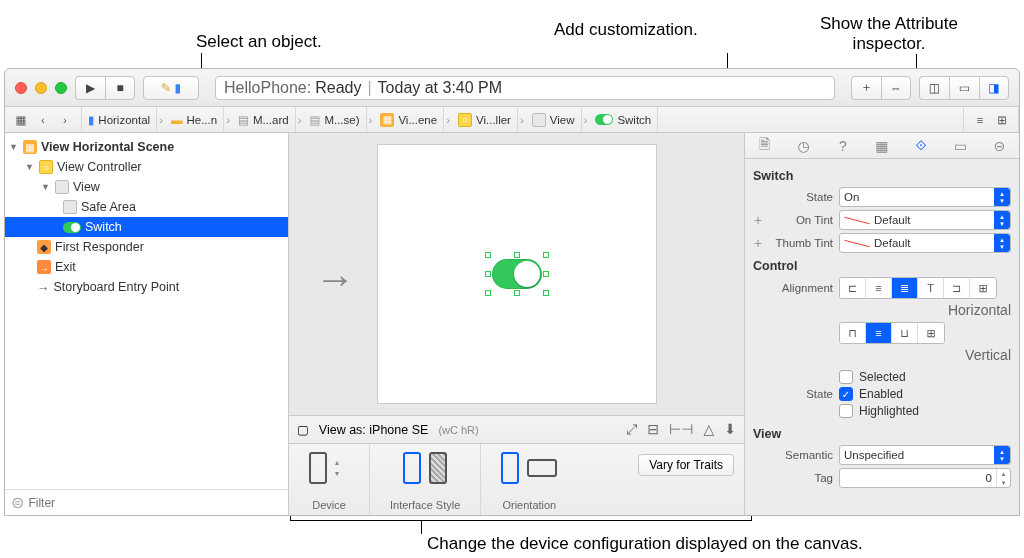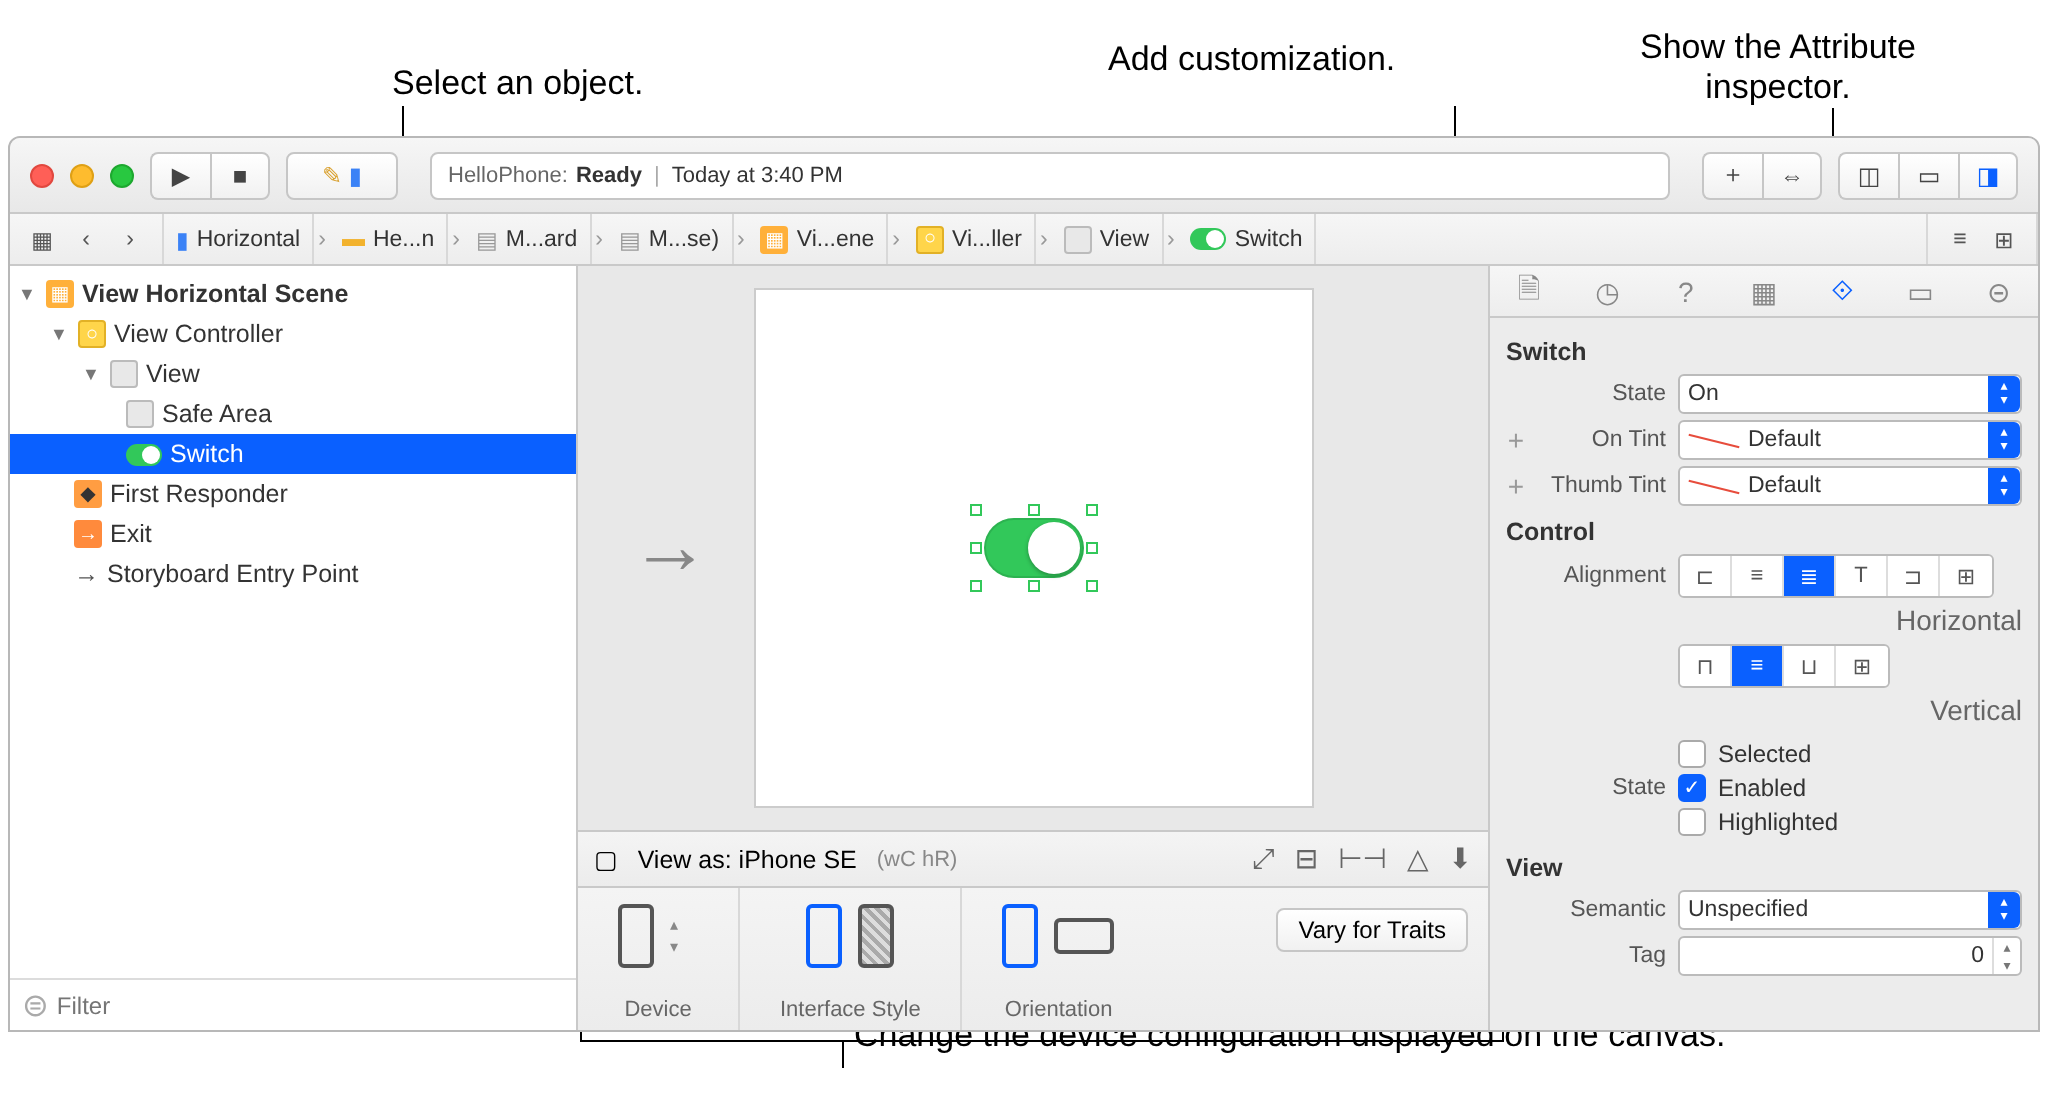--- a/index.html
+++ b/index.html
@@ -14,23 +14,23 @@
 .traffic { display: flex; gap: 8px; }
 .traffic span { width: 12px; height: 12px; border-radius: 50%; display: block; }
 .tr-red { background: #ff5f57; border:1px solid #e1483f; }
 .tr-yel { background: #febc2e; border:1px solid #dfa015; }
 .tr-grn { background: #28c840; border:1px solid #1da82f; }
 .tb-btn { height: 24px; min-width: 30px; border: 1px solid #c6c6c6; border-radius: 4px; background: linear-gradient(#fff,#f1f1f1); display: flex; align-items: center; justify-content: center; font-size: 12px; color: #444; }
 .tb-group { display: flex; }
 .tb-group .tb-btn { border-radius: 0; border-right: none; }
 .tb-group .tb-btn:first-child { border-radius: 4px 0 0 4px; }
 .tb-group .tb-btn:last-child { border-radius: 0 4px 4px 0; border-right: 1px solid #c6c6c6; }
-.status-field { flex: 1; height: 24px; border: 1px solid #c6c6c6; border-radius: 4px; background: #fff; margin: 0 8px; display: flex; align-items: center; padding: 0 8px; font-size: 11px; color: #333; }
+.status-field { flex: 1; height: 24px; border: 1px solid #c6c6c6; border-radius: 4px; background: #fff; margin: 0 8px; display: flex; align-items: center; padding: 0 8px; font-size: 16px; color: #333; }
 .status-field .label { color: #666; margin-right: 4px; }
-.status-field .ready { font-weight: 700; text-align: right; }
+.status-field .ready { font-weight: 400; text-align: right; }
 .status-field .divider { color: #aaa; margin: 0 6px; }
 
 .jumpbar { height: 26px; background: linear-gradient(#f6f6f6,#ededed); border-bottom: 1px solid #c9c9c9; display: flex; align-items: center; font-size: 11.5px; color: #333; }
 .jb-seg { display: flex; align-items: center; height: 100%; padding: 0 6px; gap: 4px; border-right: 1px solid #d8d8d8; }
 .jb-seg:last-child { border-right: none; }
 .jb-chev { color: #999; margin: 0 2px; }
 .jb-icons { display:flex; gap:2px; height:100%; align-items:center; padding:0 6px; border-right:1px solid #d8d8d8;}
 .jb-icons span { width:20px; text-align:center; color:#555; }
 
 .main-row { display: flex; height: calc(100% - 64px); }
@@ -111,21 +111,21 @@
 
 <div class="annotation" style="left:196px; top:32px;">Select an object.</div>
 <div class="ann-line" style="left:201px; top:53px; width:1px; height:182px;"></div>
 
 <div class="annotation" style="left:554px; top:20px;">Add customization.</div>
 <div class="ann-line" style="left:727px; top:53px; width:1px; height:140px;"></div>
 
 <div class="annotation" style="left:814px; top:14px; text-align:center; width:150px;">Show the Attribute inspector.</div>
 <div class="ann-line" style="left:916px; top:54px; width:1px; height:60px;"></div>
 
-<div class="annotation" style="left:427px; top:508px;text-align:right;">Change the device configuration displayed on the canvas.</div>
+<div class="annotation" style="left:427px; top:534px;text-align:right;">Change the device configuration displayed on the canvas.</div>
 <div class="ann-line" style="left:290px; top:520px; width:462px; height:1px;"></div>
 <div class="ann-line" style="left:290px; top:516px; width:1px; height:5px;"></div>
 <div class="ann-line" style="left:751px; top:516px; width:1px; height:5px;"></div>
 <div class="ann-line" style="left:421px; top:520px; width:1px; height:14px;"></div>
 
 <div class="window">
 
   <div class="titlebar">
     <div class="traffic">
       <span class="tr-red"></span>

